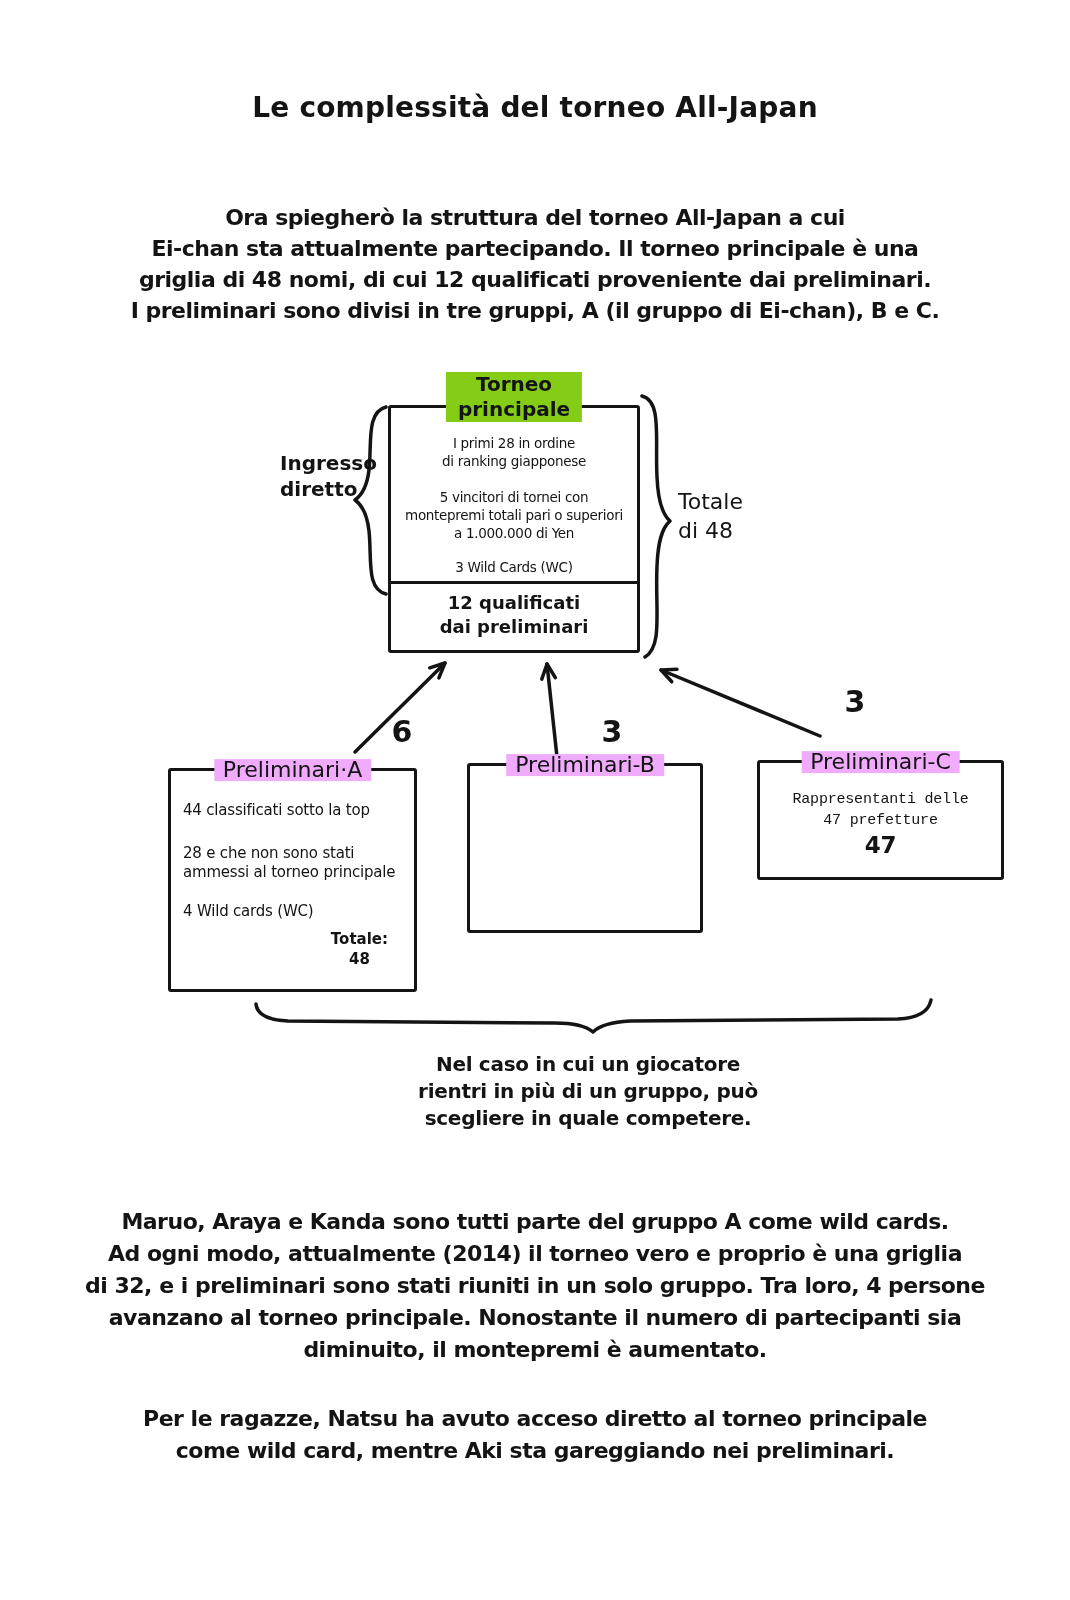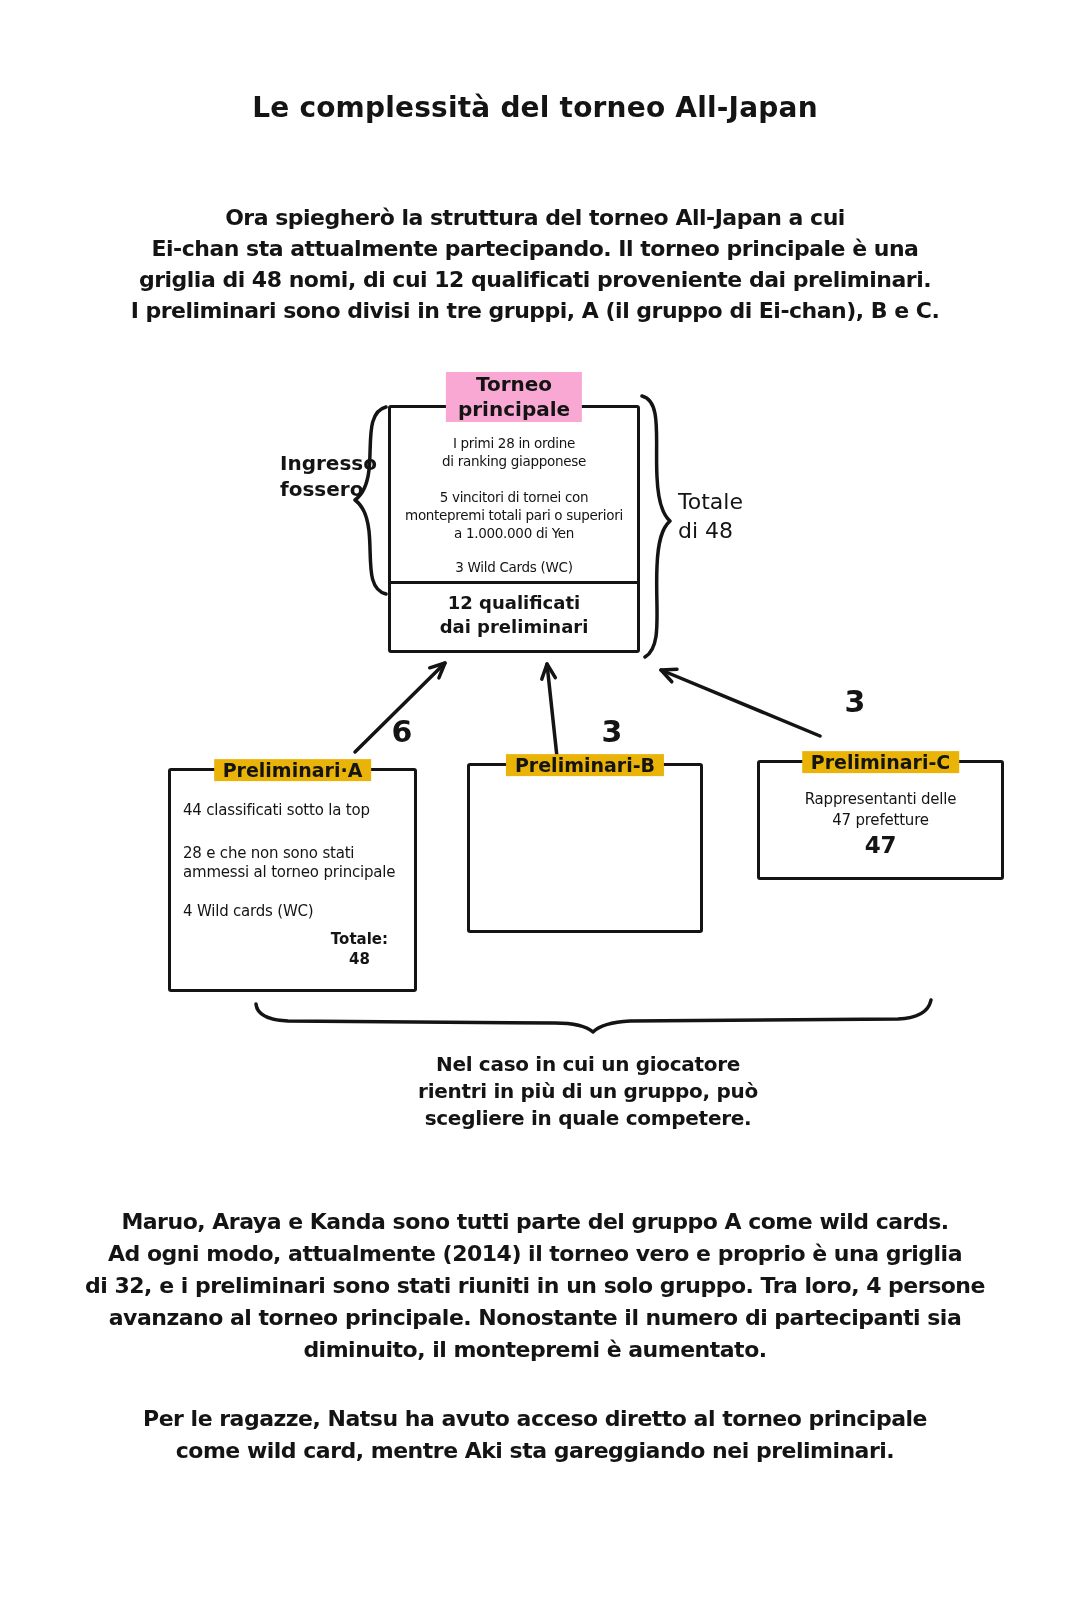--- a/index.html
+++ b/index.html
@@ -28,29 +28,29 @@
     stroke-linecap:round; stroke-linejoin:round;
   }
 
   
   .hbox {
     box-sizing:border-box; border:3.5px solid #141414;
     border-radius:3px; background:#ffffff;
   }
   .box-title {
     position:absolute; top:0; left:50%; transform:translate(-50%,-54%);
-    background:#eab308; padding:0 9px; font-weight:bold; font-size:19px;
+    background:#f0abfc; padding:0 9px; font-weight:normal; font-size:22px;
     white-space:nowrap; line-height:22px;
   }
 
   
   .main-box { left:388px; top:405px; width:252px; height:248px; display:flex; flex-direction:column; }
   .main-title {
     position:absolute; left:50%; top:-36px; transform:translateX(-50%);
-    background:#f9a8d4; padding:0 12px; text-align:center;
+    background:#84cc16; padding:0 12px; text-align:center;
     font-size:20px; font-weight:bold; line-height:25px; white-space:pre; 
   }
   .main-content { flex:1 1 auto; text-align:center; font-size:13.5px; line-height:18px; letter-spacing:-0.3px; }
   .main-content .e1 { margin:26px 0 0 0; }
   .main-content .e2 { margin:18px 0 0 0; }
   .main-content .e3 { margin:16px 0 0 0; }
   .qualified {
     flex:0 0 59px; border-top:3.5px solid #141414; text-align:center;
     font-size:18px; font-weight:bold; line-height:24px; padding-top:7px;
   }
@@ -74,21 +74,21 @@
     font-size:15px; font-weight:bold; line-height:20px;
   }
 
   .box-b { left:467px; top:763px; width:236px; height:170px; }
   .box-b .body { font-size:11px; line-height:17px; letter-spacing:-0.3px; text-align:center; }
   .box-b .p1 { margin:30px 0 0 0; }
   .box-b .p2 { margin:10px 0 0 0; }
 
   .box-c { left:757px; top:760px; width:247px; height:120px; }
   .box-c .body { text-align:center; font-size:15px; line-height:21px; letter-spacing:-0.2px; }
-  .box-c .p1 { margin:26px 0 0 0; }
+  .box-c .p1 { margin:26px 0 0 0;font-family:Liberation Mono, monospace; }
   .box-c .cnt { margin:1px 0 0 0; font-size:23px; font-weight:bold; line-height:26px; }
 
   .footnote {
     left:588px; top:1031px; transform:translateX(-50%);
     text-align:center; font-size:20px; font-weight:bold; line-height:27px; letter-spacing:-0.3px;
     width:520px;
   }
 
   .para {
     left:50%; transform:translateX(-50%); width:1060px; text-align:center;
@@ -142,21 +142,21 @@
         <p class="e2 pre">5 vincitori di tornei con
 montepremi totali pari o superiori
 a 1.000.000 di Yen</p>
         <p class="e3 pre">3 Wild Cards (WC)</p>
       </div>
       <div class="qualified pre">12 qualificati
 dai preliminari</div>
     </div>
 
     <div class="abs ingresso pre">Ingresso
-fossero</div>
+diretto</div>
     <div class="abs totale pre">Totale
 di 48</div>
 
     <div class="abs count count-a">6</div>
     <div class="abs count count-b">3</div>
     <div class="abs count count-c">3</div>
 
     <div class="abs hbox box-a">
       <div class="box-title">Preliminari·A</div>
       <div class="body">

